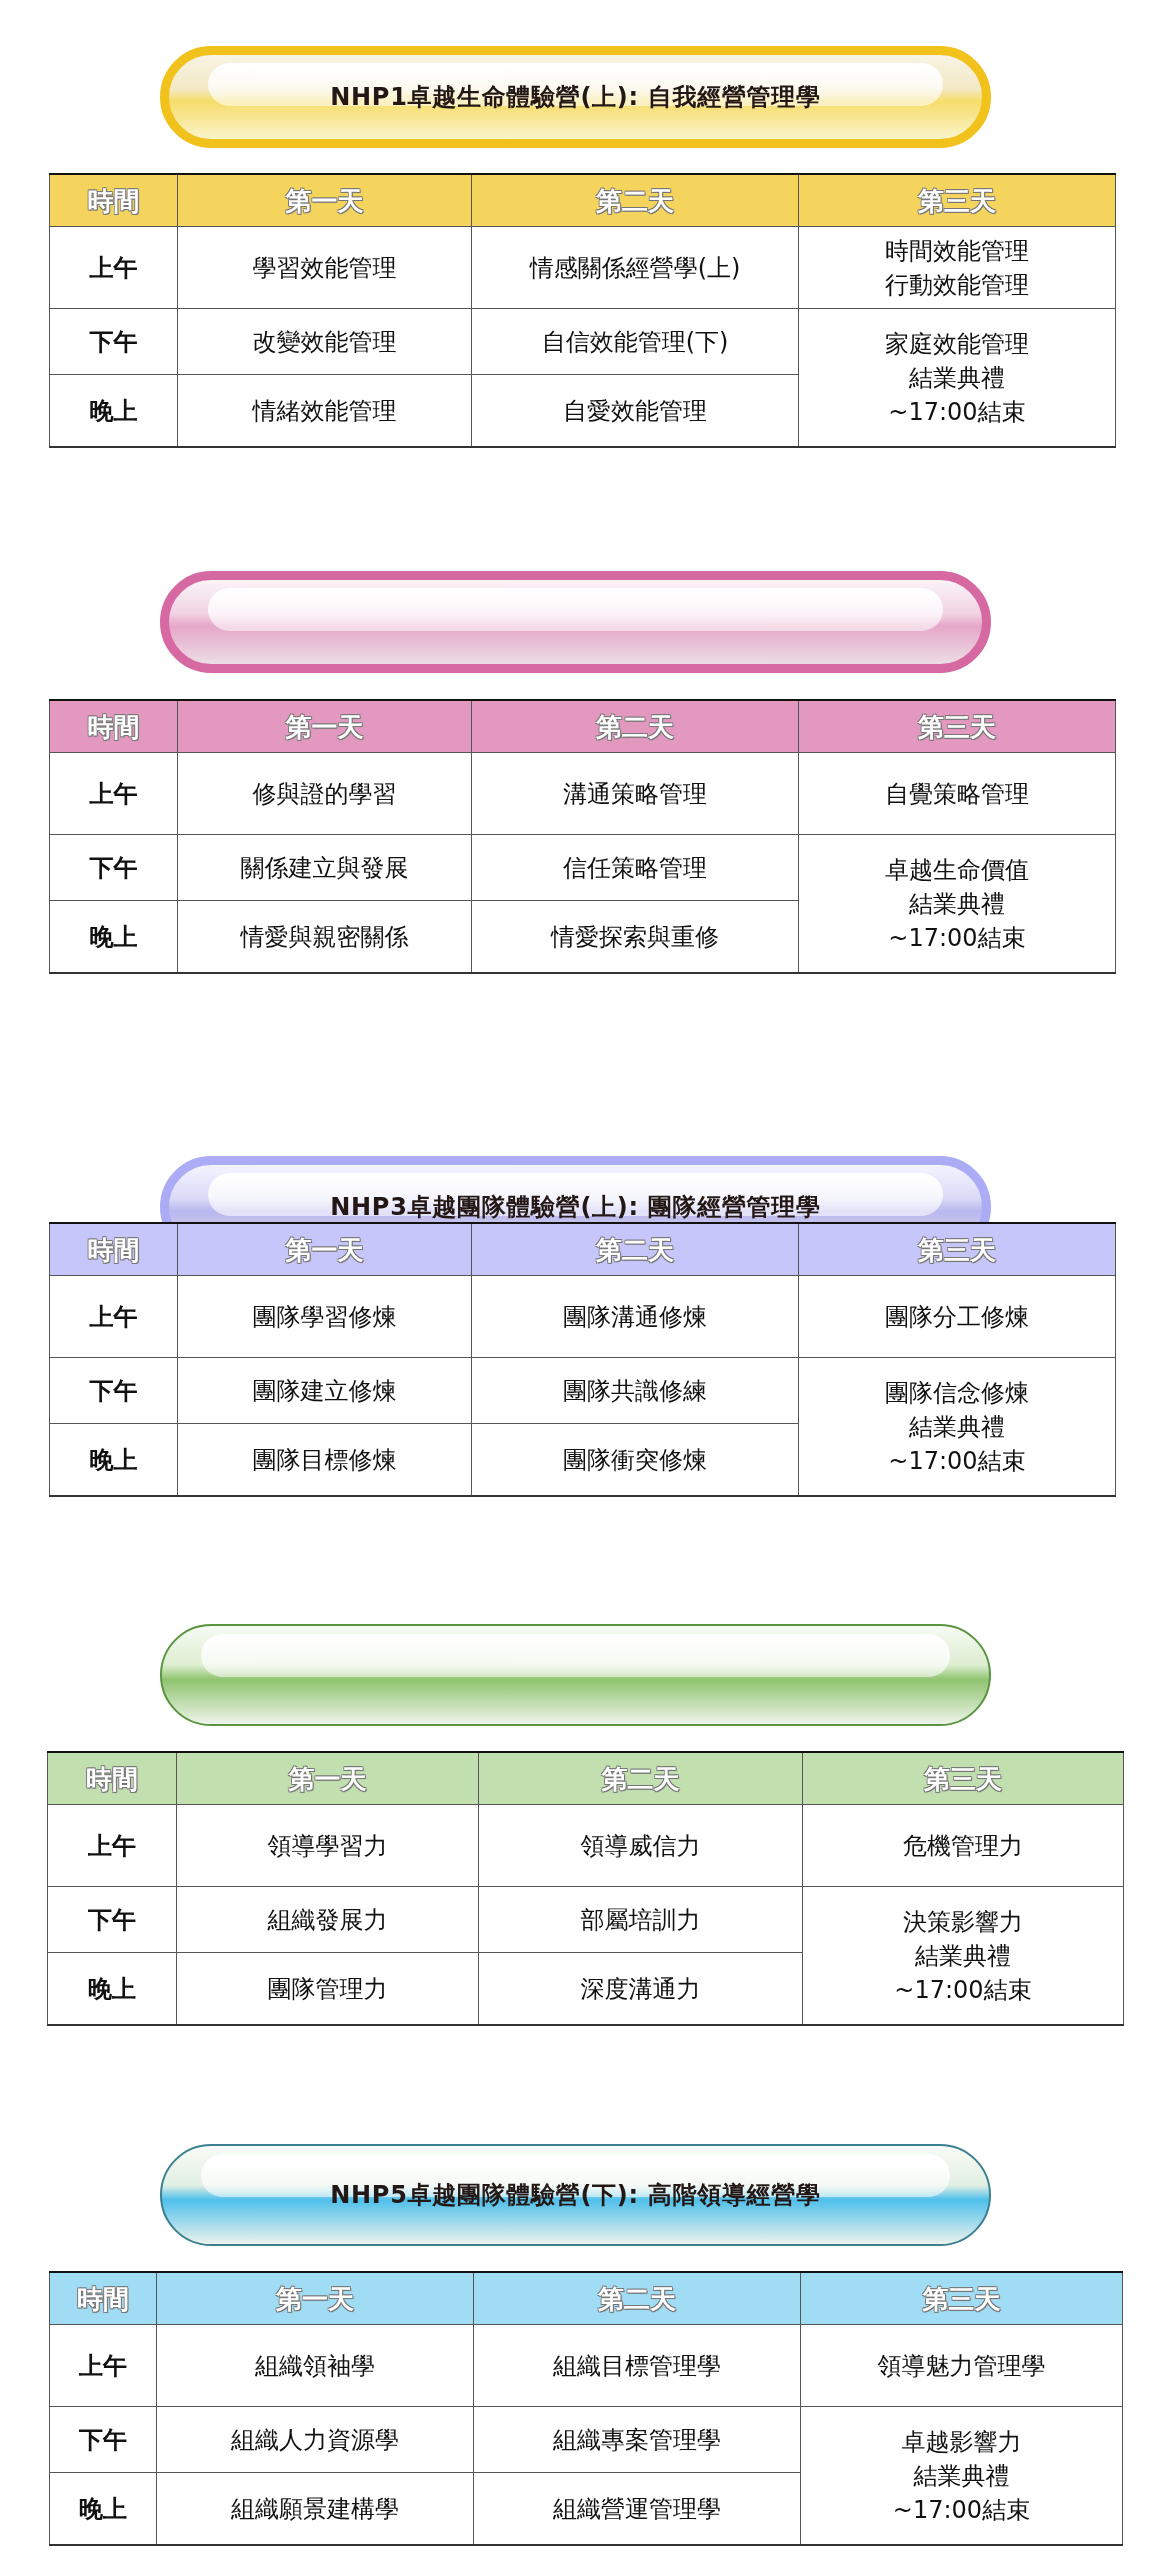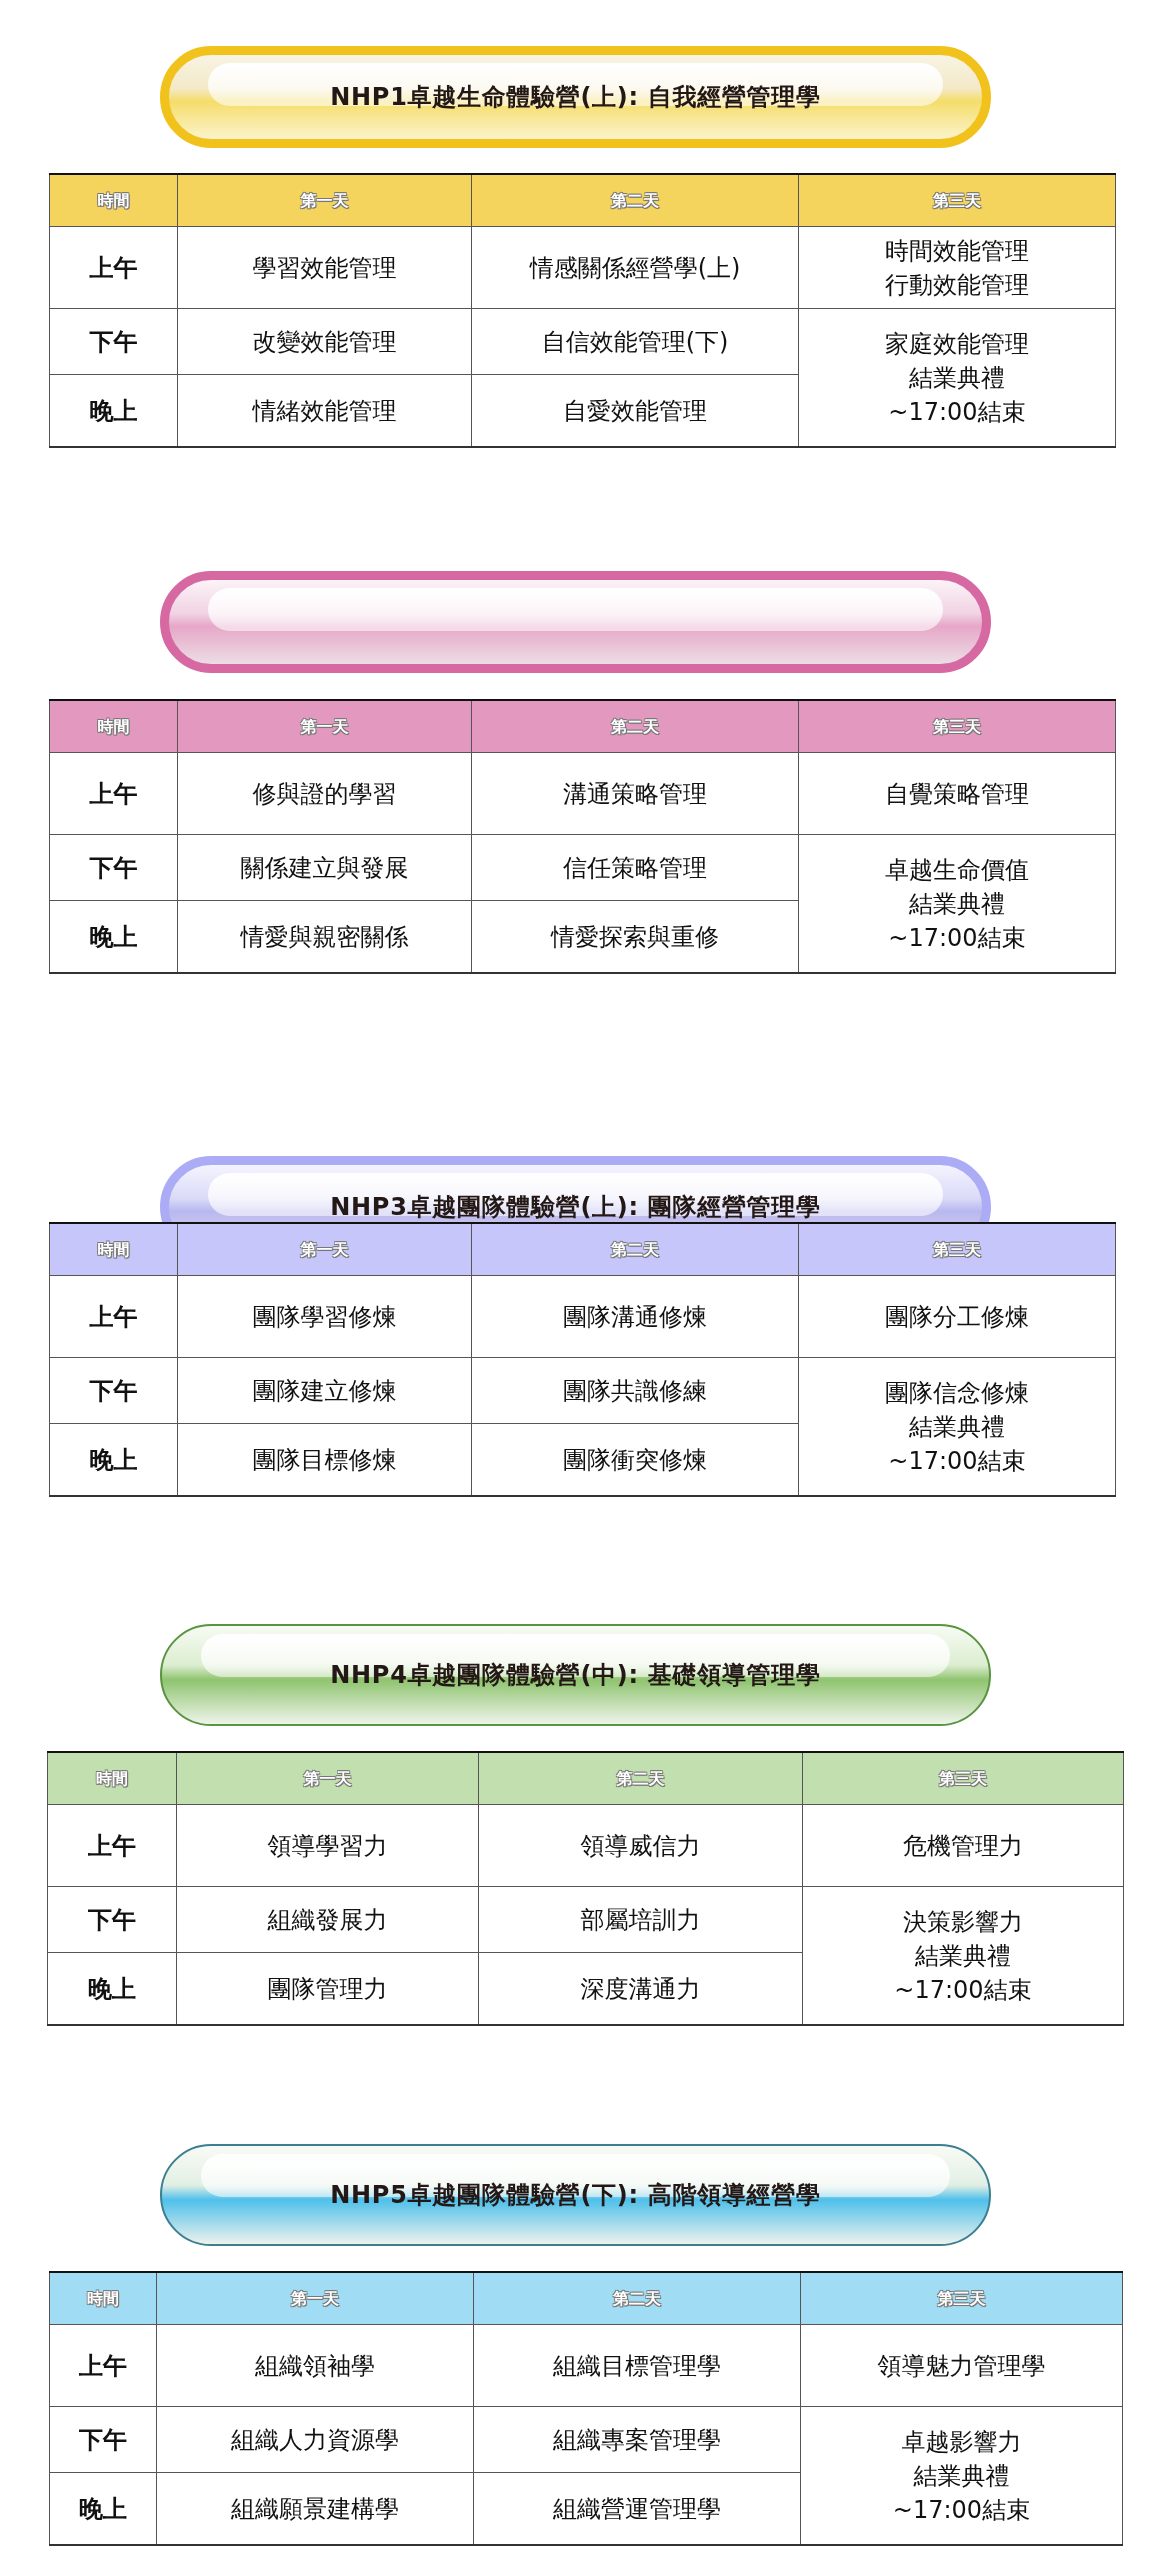--- a/index.html
+++ b/index.html
@@ -19,21 +19,21 @@
           border:9.2px solid #abacf5; }
   .pill.green { background:linear-gradient(#f7fbf4 0%, #dcedd0 40%, #8fc46f 55%, #eef4ea 100%);
           border:2px solid #5a9440; }
   .pill.blue { background:linear-gradient(#f9fbf6 0%, #e1efe3 40%, #4fc0eb 55%, #edf2ec 100%);
           border:2px solid #3b7f91; }
 
   table.sched { position:absolute; left:49px; width:1066px; border-collapse:collapse; table-layout:fixed;
           border-top:2px solid #111; border-bottom:2px solid #333; border-left:1.3px solid #222; border-right:1.3px solid #222; }
   table.sched td, table.sched th { border:1px solid #555; text-align:center; vertical-align:middle;
           font-size:24px; line-height:34px; padding:0; }
-  table.sched th { height:51px; font-weight:bold; font-size:16px; color:#ffffff;
+  table.sched th { height:51px; font-weight:bold; font-size:26px; color:#ffffff;
           text-shadow: -0.7px -0.7px 0 #777, 0.7px -0.7px 0 #777, -0.7px 0.7px 0 #777, 0.7px 0.7px 0 #777, 1.3px 1.3px 0.7px #888; }
   table.sched td.time { font-weight:bold; }
   table.sched tr.r-am td { height:81px; }
   table.sched tr.r-pm td { height:65px; }
   table.sched tr.r-eve td { height:71px; }
   .h-yellow th { background:#f5d45e; }
   .h-pink th { background:#e298bf; }
   .h-lavender th { background:#c6c6fa; }
   .h-green th { background:#c2dfaf; }
   .h-blue th { background:#a0dcf4; }
@@ -165,21 +165,20 @@
   <tr class="r-eve">
     <td class="time">晚上</td>
     <td>團隊目標修煉</td>
     <td>團隊衝突修煉</td>
   </tr>
 </tbody>
   </table>
 
 <div class="pill green" style="top:1624px;">
   <div class="gloss"></div>
-  <span class="title">NHP4卓越團隊體驗營(中): 基礎領導管理學</span>
 </div>
 <table class="sched h-green" style="top:1751px; left:47px; width:1076px;">
   <colgroup>
       <col style="width:129px">
       <col style="width:302px">
       <col style="width:324px">
       <col style="width:321px">
     </colgroup>
   <tbody>
       <tr>

